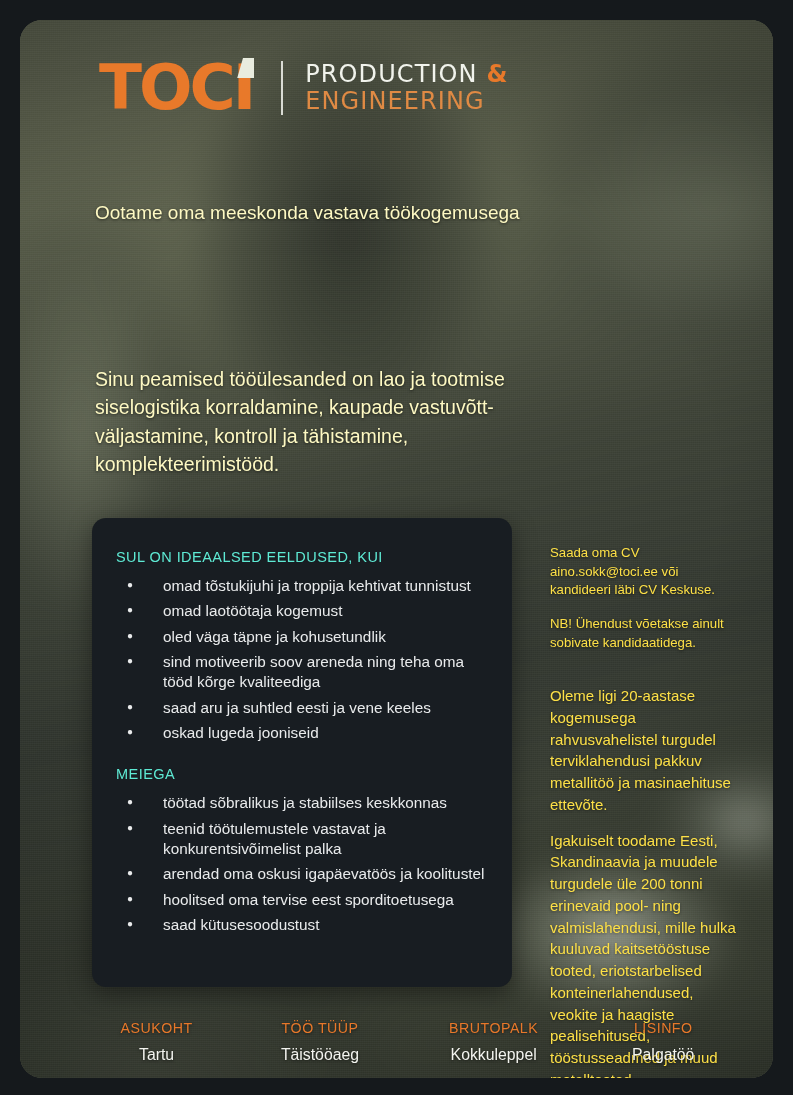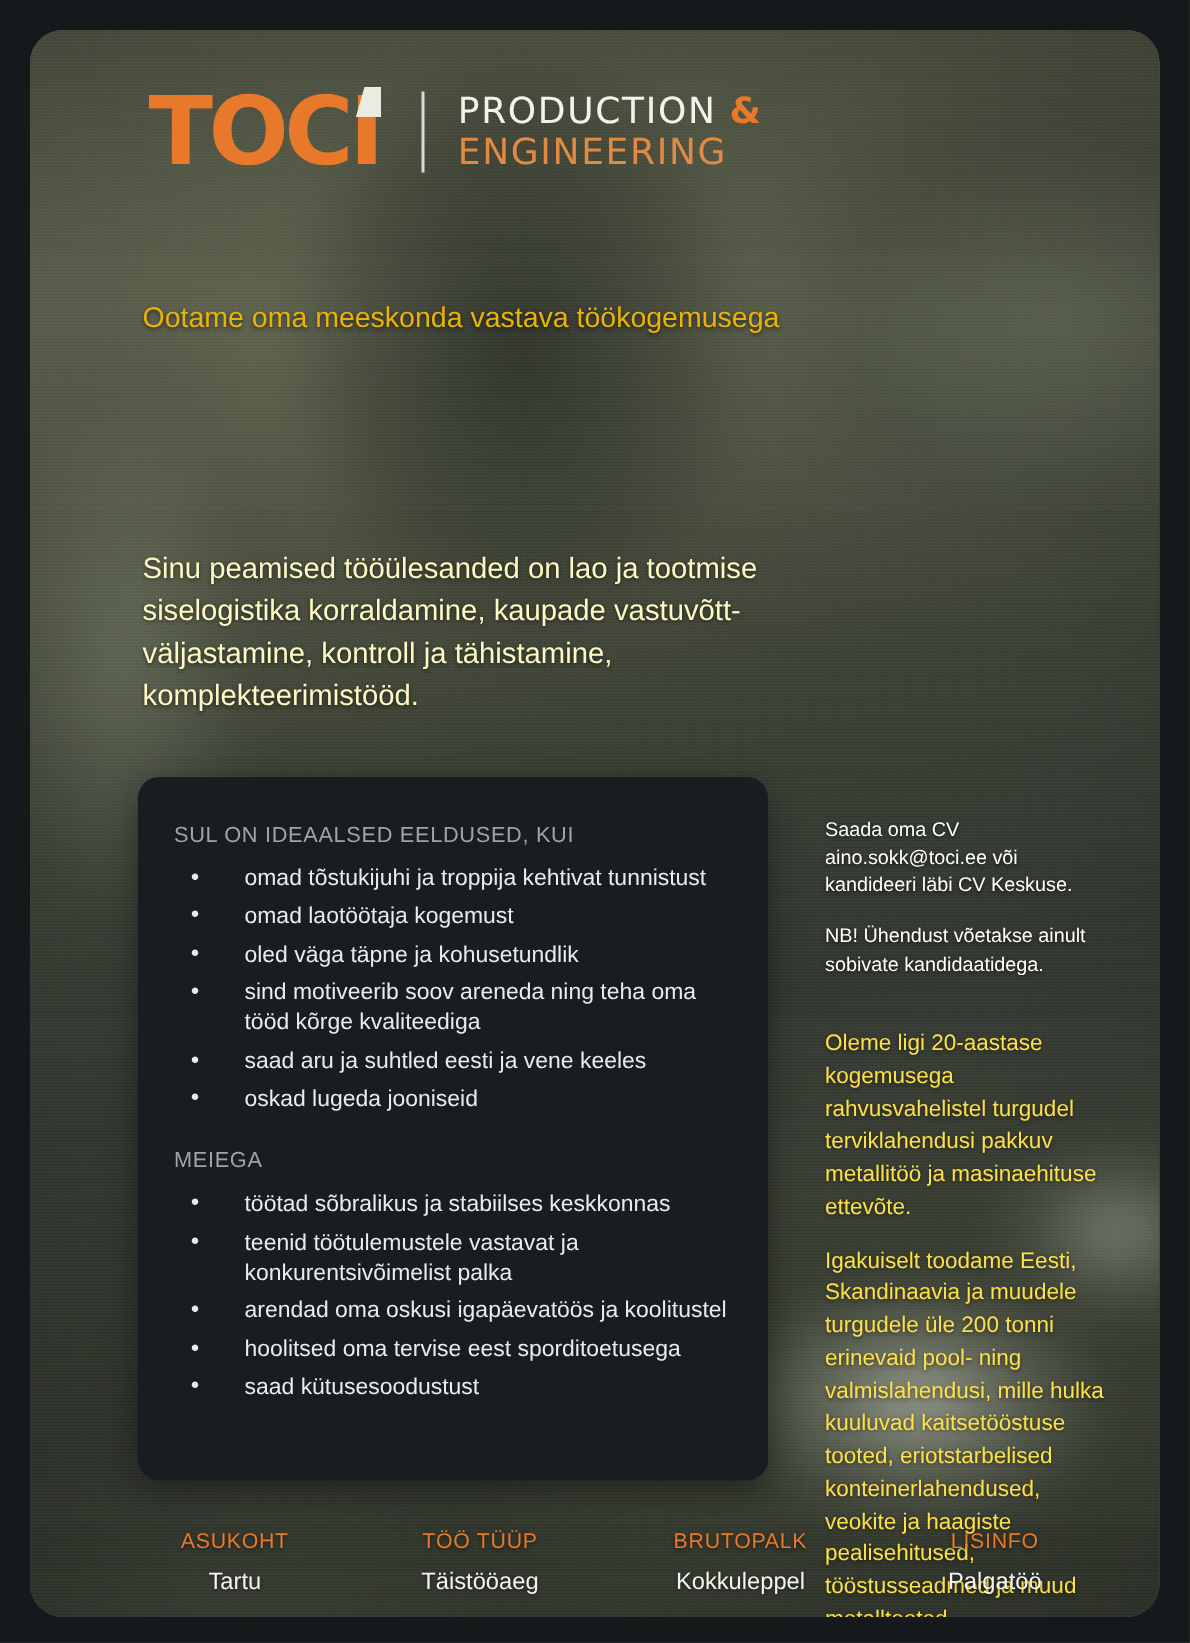--- a/index.html
+++ b/index.html
@@ -108,21 +108,21 @@
   }
 
   
   .kicker {
     position: absolute;
     left: 75px;
     top: 180px;
     width: 430px;
     font-size: 19px;
     line-height: 1.34;
-    color: #eab308;
+    color: #fef9c3;
     text-shadow: 0 1px 3px rgba(0,0,0,.55);
   }
   .job-title {
     position: absolute;
     left: 73px;
     top: 258px;
     width: 640px;
     font-size: 44px;
     font-weight: 400;
     color: #e8782a;
@@ -148,21 +148,21 @@
     width: 420px;
     height: 469px;
     background: #181d22;
     border-radius: 14px;
     box-shadow: 0 6px 24px rgba(0,0,0,.40);
   }
   .card-inner { padding: 31px 22px 0 24px; }
   .sec-head {
     font-size: 14.5px;
     letter-spacing: .45px;
-    color: #a3a3a3;
+    color: #5eead4;
     margin-bottom: 11px;
   }
   .sec-head.second { margin-top: 23px; }
   ul.bullets {
     list-style: none;
     margin: 0;
     padding: 0;
   }
   ul.bullets li {
     position: relative;
@@ -183,21 +183,21 @@
   }
 
   
   .contact {
     position: absolute;
     left: 530px;
     top: 524px;
     width: 196px;
     font-size: 13.2px;
     line-height: 1.42;
-    color: #ffffff;
+    color: #fde047;
     text-shadow: 0 1px 3px rgba(0,0,0,.6);
   }
   .contact .gap { height: 15px; }
   .about {
     position: absolute;
     left: 530px;
     top: 665px;
     width: 192px;
     font-size: 15px;
     line-height: 1.45;

